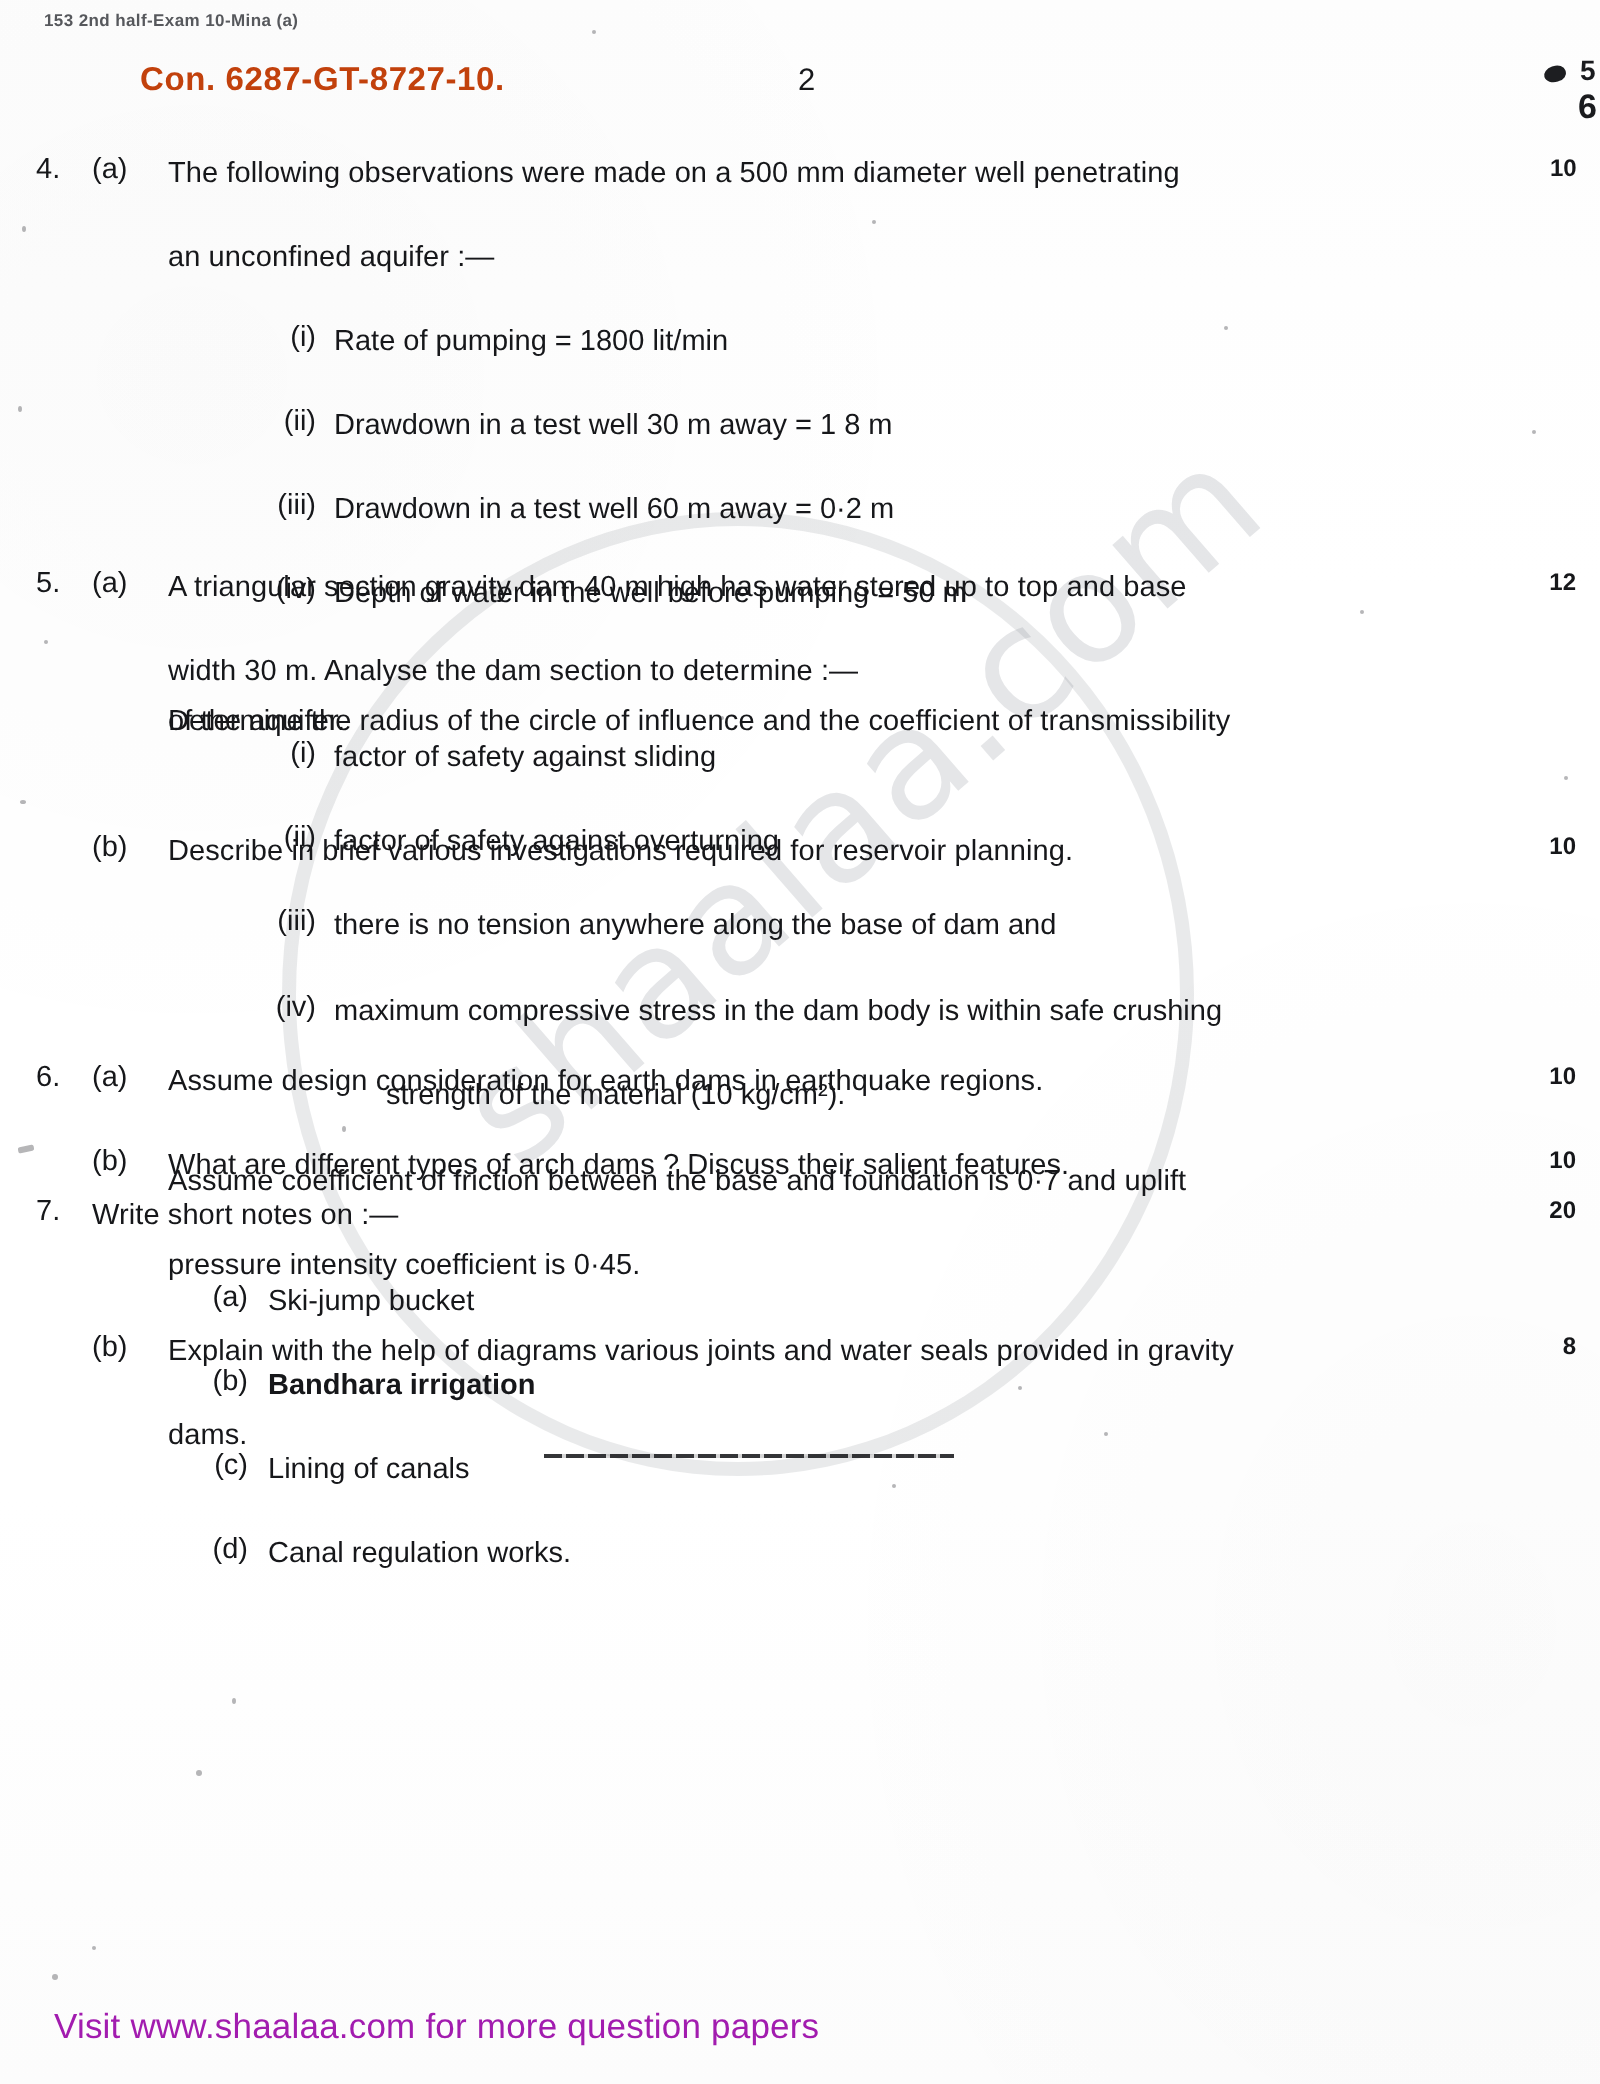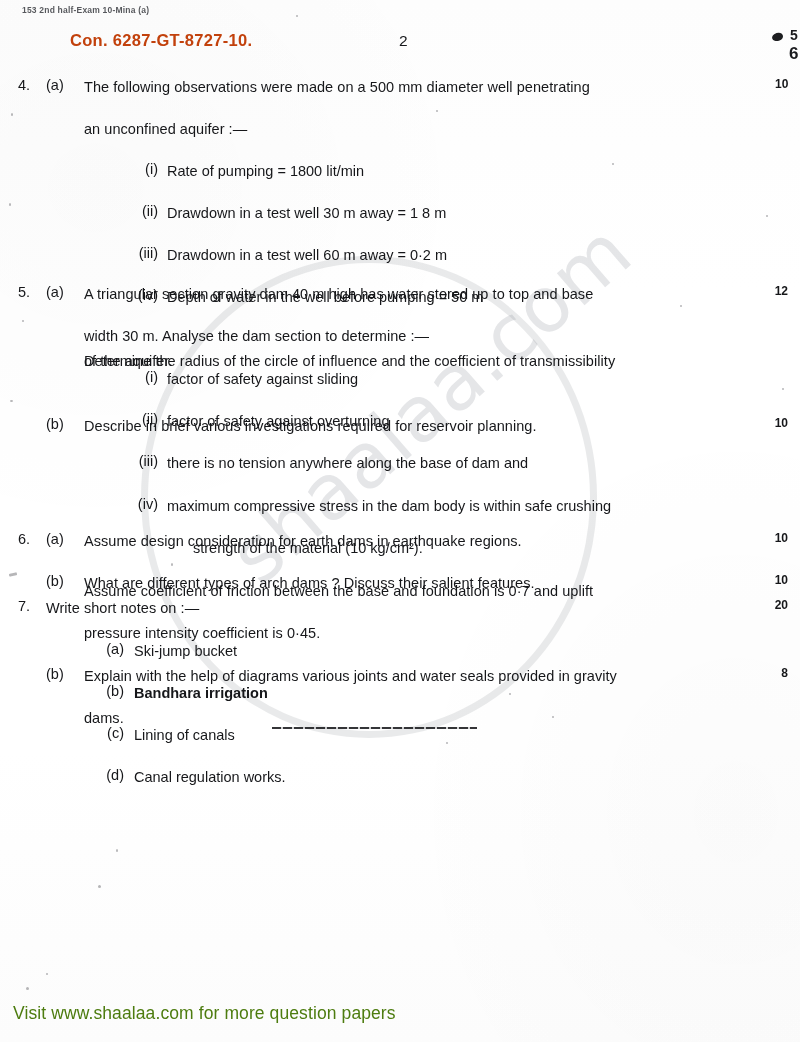--- a/index.html
+++ b/index.html
@@ -199,25 +199,25 @@
       rgba(24,25,28,0.88) 0px,
       rgba(24,25,28,0.88) 9px,
       rgba(24,25,28,0.18) 9px,
       rgba(24,25,28,0.18) 11px
     );
   }
 
   
   .footer {
     position: absolute;
-    left: 13px;
+    left: 27px;
     top: 1003px;
     font-size: 17.5px;
     font-weight: 400;
-    color: #4d7c0f;
+    color: #a21caf;
     letter-spacing: 0.1px;
     white-space: nowrap;
   }
 </style>
 </head>
 <body>
 
 <div id="page">
 
   <div class="paper-tone"></div>

